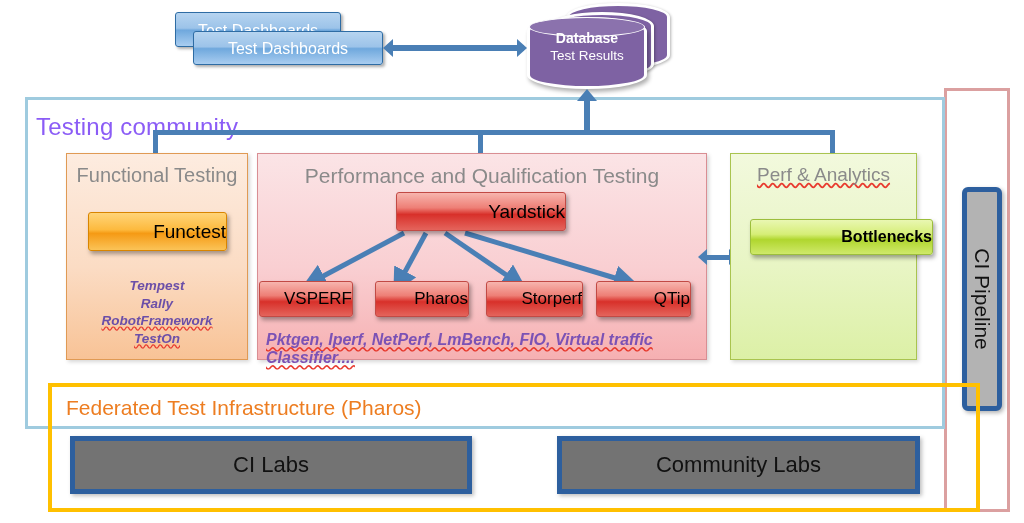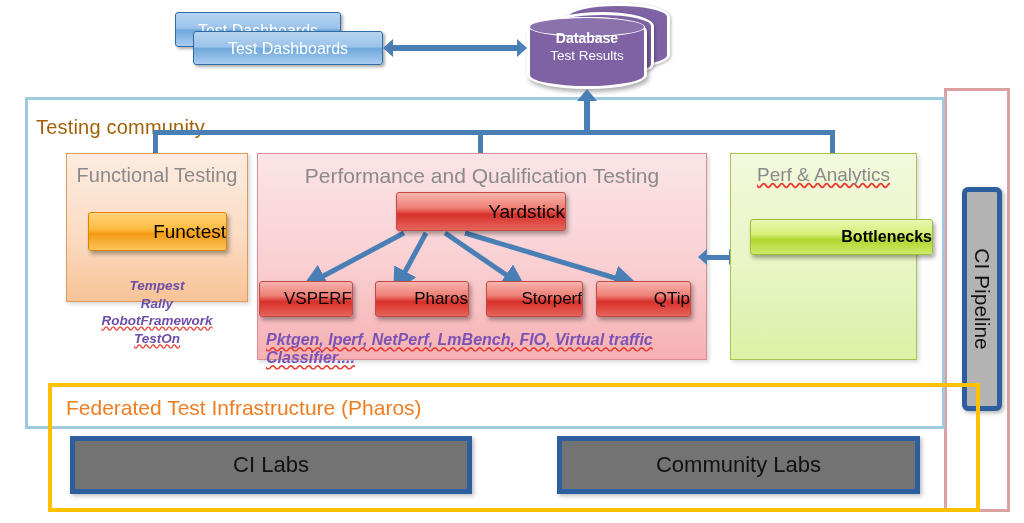--- a/index.html
+++ b/index.html
@@ -7,21 +7,21 @@
        font-family:"Liberation Sans",sans-serif;}
   #stage{position:absolute;left:0;top:0;width:1024px;height:523px;}
   .abs{position:absolute;box-sizing:border-box;}
 
   
   #ci-pipeline-container{left:944px;top:88px;width:66px;height:424px;
       border:3px solid #dba0a0;background:transparent;}
   #testing-community-box{left:25px;top:97px;width:920px;height:332px;
       border:3px solid #9fcbdf;background:transparent;}
   #testing-community-label{left:36px;top:112px;width:300px;height:30px;
-      color:#a16207;font-size:20px;line-height:30px;letter-spacing:.2px;}
+      color:#8b5cf6;font-size:24px;line-height:30px;letter-spacing:.2px;}
   #pharos-box{left:48px;top:383px;width:932px;height:129px;
       border:4px solid #ffc000;background:transparent;}
   #pharos-label{left:66px;top:393px;width:500px;height:30px;
       color:#ed7d21;font-size:21px;line-height:30px;}
 
   
   .dash{border:1px solid #2e6ca4;border-radius:3px;
         background:linear-gradient(to bottom,#b6d4f0 0%,#9cc3e9 46%,#6fa8dd 52%,#a9cdf0 100%);
         color:#ffffff;font-size:16px;text-align:center;
         box-shadow:2px 2px 3px rgba(0,0,0,.32);}
@@ -52,21 +52,21 @@
       border-color:transparent transparent transparent #4a7fb5;}
   #bus-h{left:155px;top:130px;width:678px;height:5px;}
   #bus-up{left:584px;top:100px;width:6px;height:34px;}
   #ah-up{left:577px;top:89px;border-width:0 10px 12px 10px;
       border-color:transparent transparent #4a7fb5 transparent;}
   #drop-left{left:153px;top:130px;width:5px;height:25px;}
   #drop-mid{left:478px;top:130px;width:5px;height:25px;}
   #drop-right{left:830px;top:130px;width:5px;height:25px;}
 
   
-  #panel-functional{left:66px;top:153px;width:182px;height:149px;
+  #panel-functional{left:66px;top:153px;width:182px;height:207px;
       border:1px solid #e09a54;
       background:linear-gradient(to bottom,#fdece0 0%,#fbdcc4 55%,#f8c396 100%);
       box-shadow:2px 2px 4px rgba(0,0,0,.16);padding-left:20px;}
   #panel-performance{left:257px;top:153px;width:450px;height:207px;
       border:1px solid #d98e93;
       background:linear-gradient(to bottom,#fbe4e6 0%,#f9cfd2 55%,#f6b0b2 100%);
       box-shadow:2px 2px 4px rgba(0,0,0,.16);}
   #panel-analytics{left:730px;top:153px;width:187px;height:207px;
       border:1px solid #a9c44f;
       background:linear-gradient(to bottom,#f2f9dd 0%,#e8f5c4 55%,#dcf0a6 100%);

